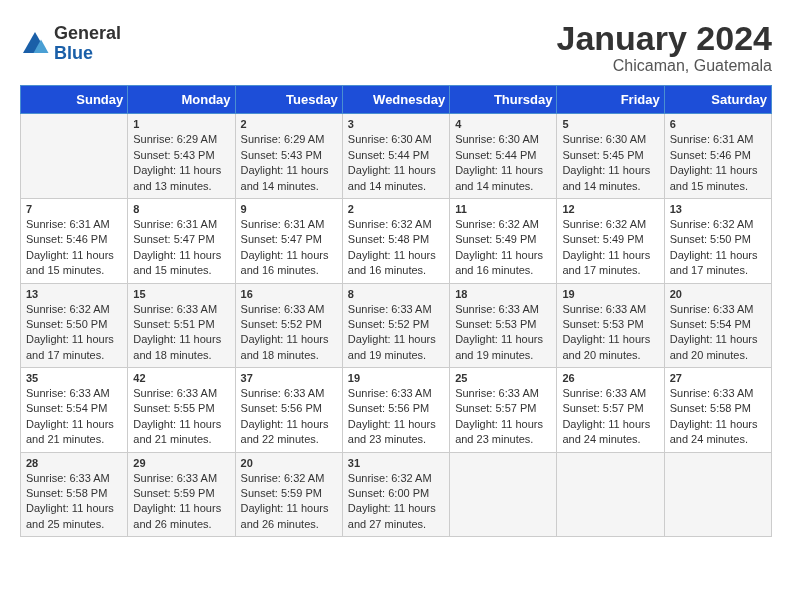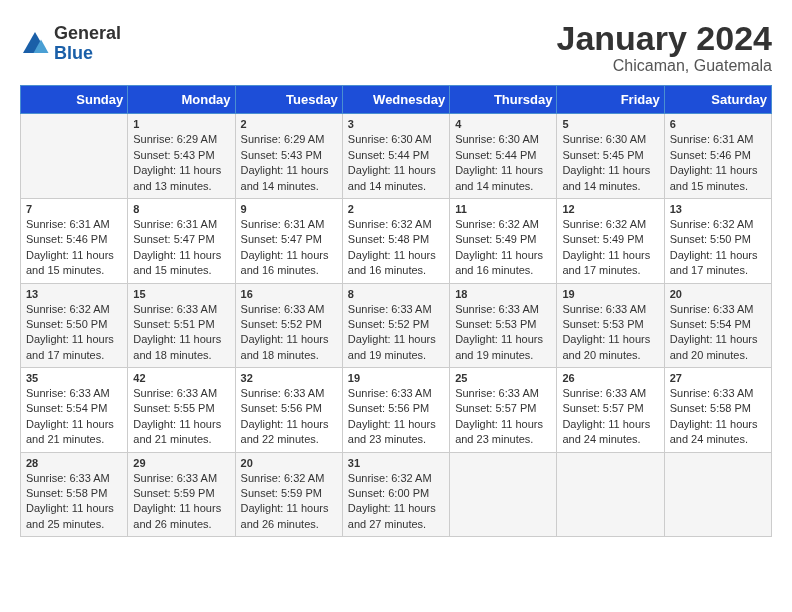--- a/index.html
+++ b/index.html
@@ -223,21 +223,21 @@
         <tr>
           <td>
             <span class="day-num">35</span>
             <div class="day-info">Sunrise: 6:33 AM<br>Sunset: 5:54 PM<br>Daylight: 11 hours<br>and 21 minutes.</div>
           </td>
           <td>
             <span class="day-num">42</span>
             <div class="day-info">Sunrise: 6:33 AM<br>Sunset: 5:55 PM<br>Daylight: 11 hours<br>and 21 minutes.</div>
           </td>
           <td>
-            <span class="day-num">32</span>
+            <span class="day-num">37</span>
             <div class="day-info">Sunrise: 6:33 AM<br>Sunset: 5:56 PM<br>Daylight: 11 hours<br>and 22 minutes.</div>
           </td>
           <td>
             <span class="day-num">19</span>
             <div class="day-info">Sunrise: 6:33 AM<br>Sunset: 5:56 PM<br>Daylight: 11 hours<br>and 23 minutes.</div>
           </td>
           <td>
             <span class="day-num">25</span>
             <div class="day-info">Sunrise: 6:33 AM<br>Sunset: 5:57 PM<br>Daylight: 11 hours<br>and 23 minutes.</div>
           </td>

